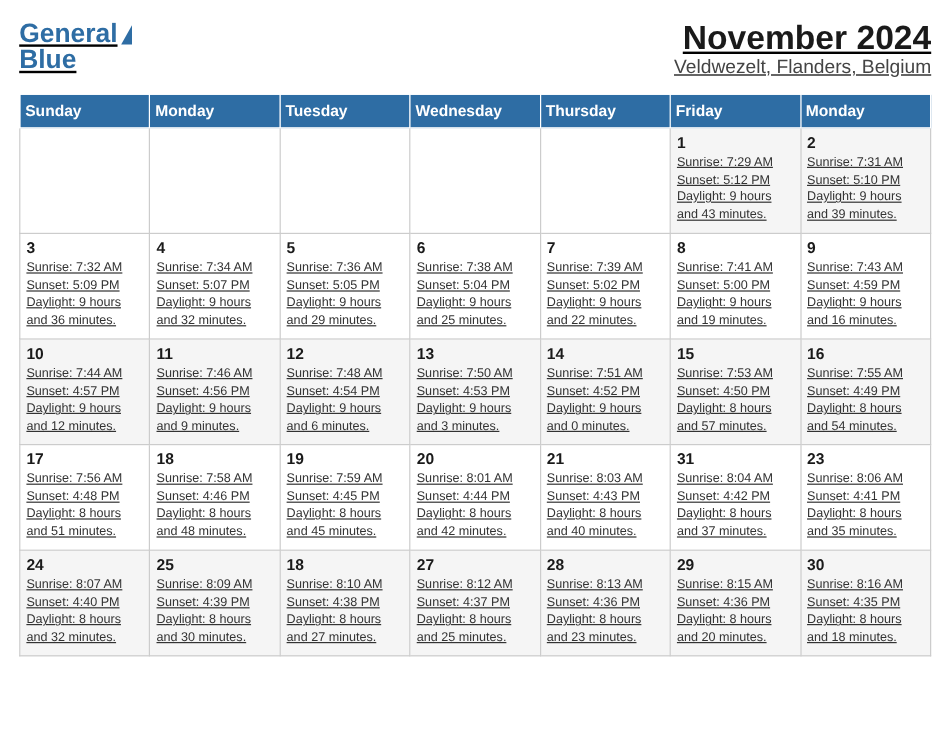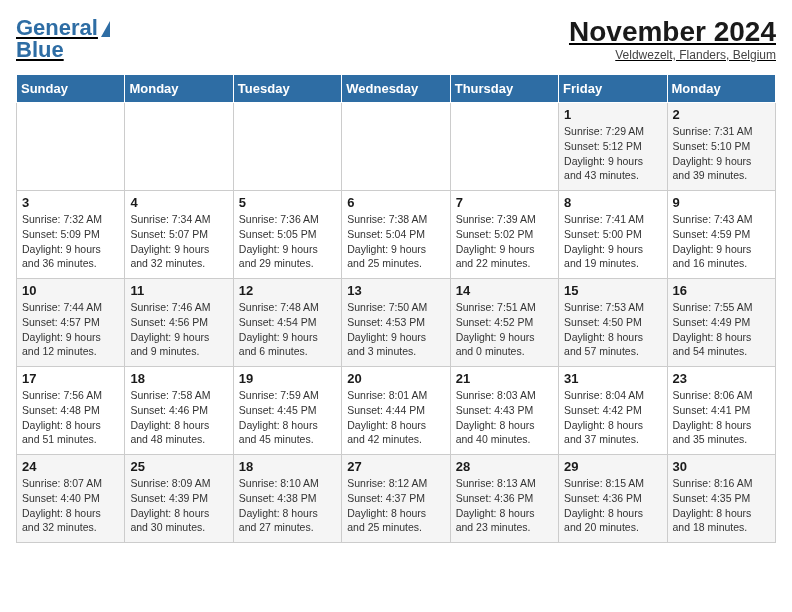--- a/index.html
+++ b/index.html
@@ -31,21 +31,21 @@
     .logo-text .blue { color: #2e6da4; }
     .title-area {
       text-align: right;
     }
     .month-title {
       font-size: 28px;
       font-weight: bold;
       color: #1a1a1a;
     }
     .location {
-      font-size: 12px;
+      font-size: 16px;
       color: #444;
     }
     table {
       width: 100%;
       border-collapse: collapse;
       font-size: 11px;
     }
     thead tr th {
       background-color: #2e6da4;
       color: #fff;
@@ -74,20 +74,21 @@
       font-weight: bold;
       font-size: 13px;
       color: #1a1a1a;
       display: block;
       margin-bottom: 2px;
     }
     .day-detail {
       color: #333;
       font-size: 10.5px;
       line-height: 1.4;
+      text-decoration: underline;
     }
     .empty-cell {
       background: #fff !important;
     }
   </style>
 </head>
 <body>
 
 <div class="header-area">
   <div class="logo">

